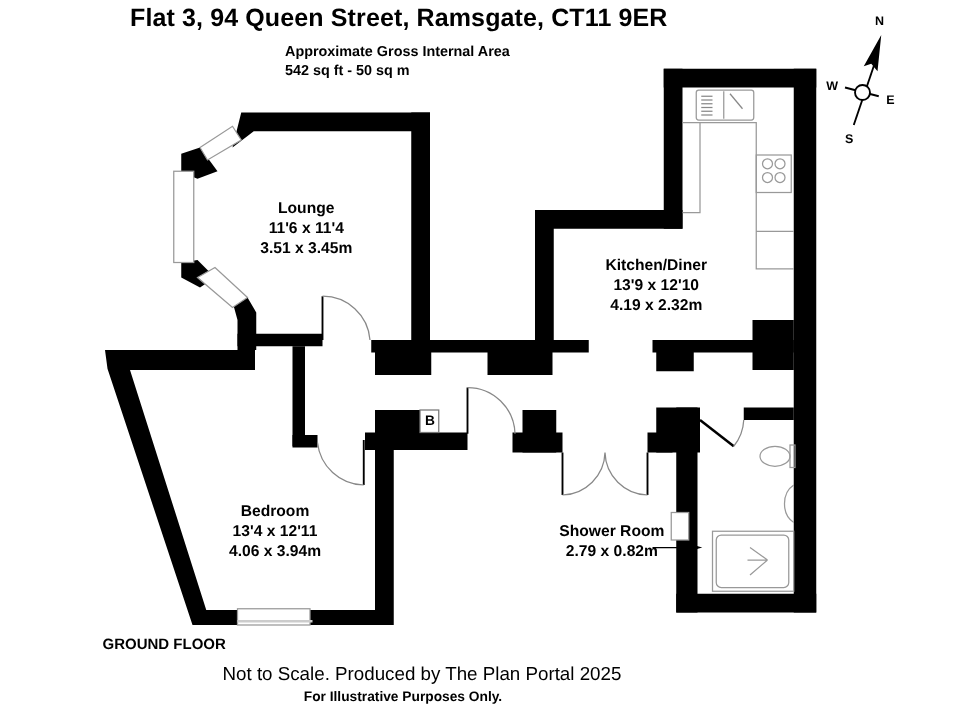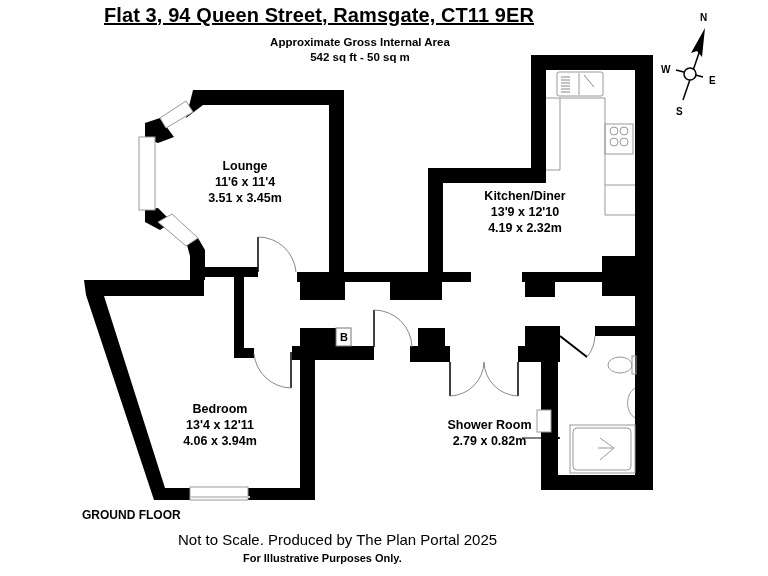--- a/index.html
+++ b/index.html
@@ -1,19 +1,19 @@
 <!DOCTYPE html>
 <html><head>
 <meta charset="utf-8">
 <style>
   html, body { margin: 0; padding: 0; background: #ffffff; }
   body { width: 768px; height: 576px; position: relative; overflow: hidden; font-family: "Liberation Sans", sans-serif; color: #000; }
   .title { position: absolute; left: 0; top: 4px; width: 768px; text-align: center; font-weight: bold; font-size: 20px; letter-spacing: 0.1px; }
-  .title span { display: inline-block; margin-left: -130px; text-decoration: underline; }
-  .subtitle { position: absolute; left: 240px; width: 240px; text-align: center; font-weight: bold; font-size: 11.5px; }
+  .title span { display: inline-block; margin-left: -130px; }
+  .subtitle { position: absolute; left: 228px; width: 240px; text-align: left; font-weight: bold; font-size: 11.5px; }
   .sub1 { top: 36px; }
   .sub2 { top: 51px; }
   svg.plan { position: absolute; left: 0; top: 0; }
   .room-label { position: absolute; text-align: center; font-weight: bold; font-size: 12.5px; line-height: 16px; }
   .floor-label { position: absolute; left: 82px; top: 508px; font-weight: bold; font-size: 12px; }
   .footer1 { position: absolute; left: 178px; top: 531px; font-size: 15px; }
   .footer2 { position: absolute; left: 243px; top: 552px; font-weight: bold; font-size: 11px; }
   .compass-letter { position: absolute; font-weight: bold; font-size: 10px; }
   .blabel { position: absolute; font-weight: bold; font-size: 11px; }
 </style>
@@ -144,21 +144,21 @@
 <div class="compass-letter" style="left:676px; top:106px;">S</div>
 
 <div class="blabel" style="left:340px; top:331px;">B</div>
 
 <div class="room-label" style="left:190px; top:158px; width:110px;">
   <div>Lounge</div>
   <div>11'6 x 11'4</div>
   <div>3.51 x 3.45m</div>
 </div>
 
-<div class="room-label" style="left:460px; top:188px; width:130px;">
+<div class="room-label" style="left:460px; top:204px; width:130px;">
   <div>Kitchen/Diner</div>
   <div>13'9 x 12'10</div>
   <div>4.19 x 2.32m</div>
 </div>
 
 <div class="room-label" style="left:165px; top:401px; width:110px;">
   <div>Bedroom</div>
   <div>13'4 x 12'11</div>
   <div>4.06 x 3.94m</div>
 </div>

